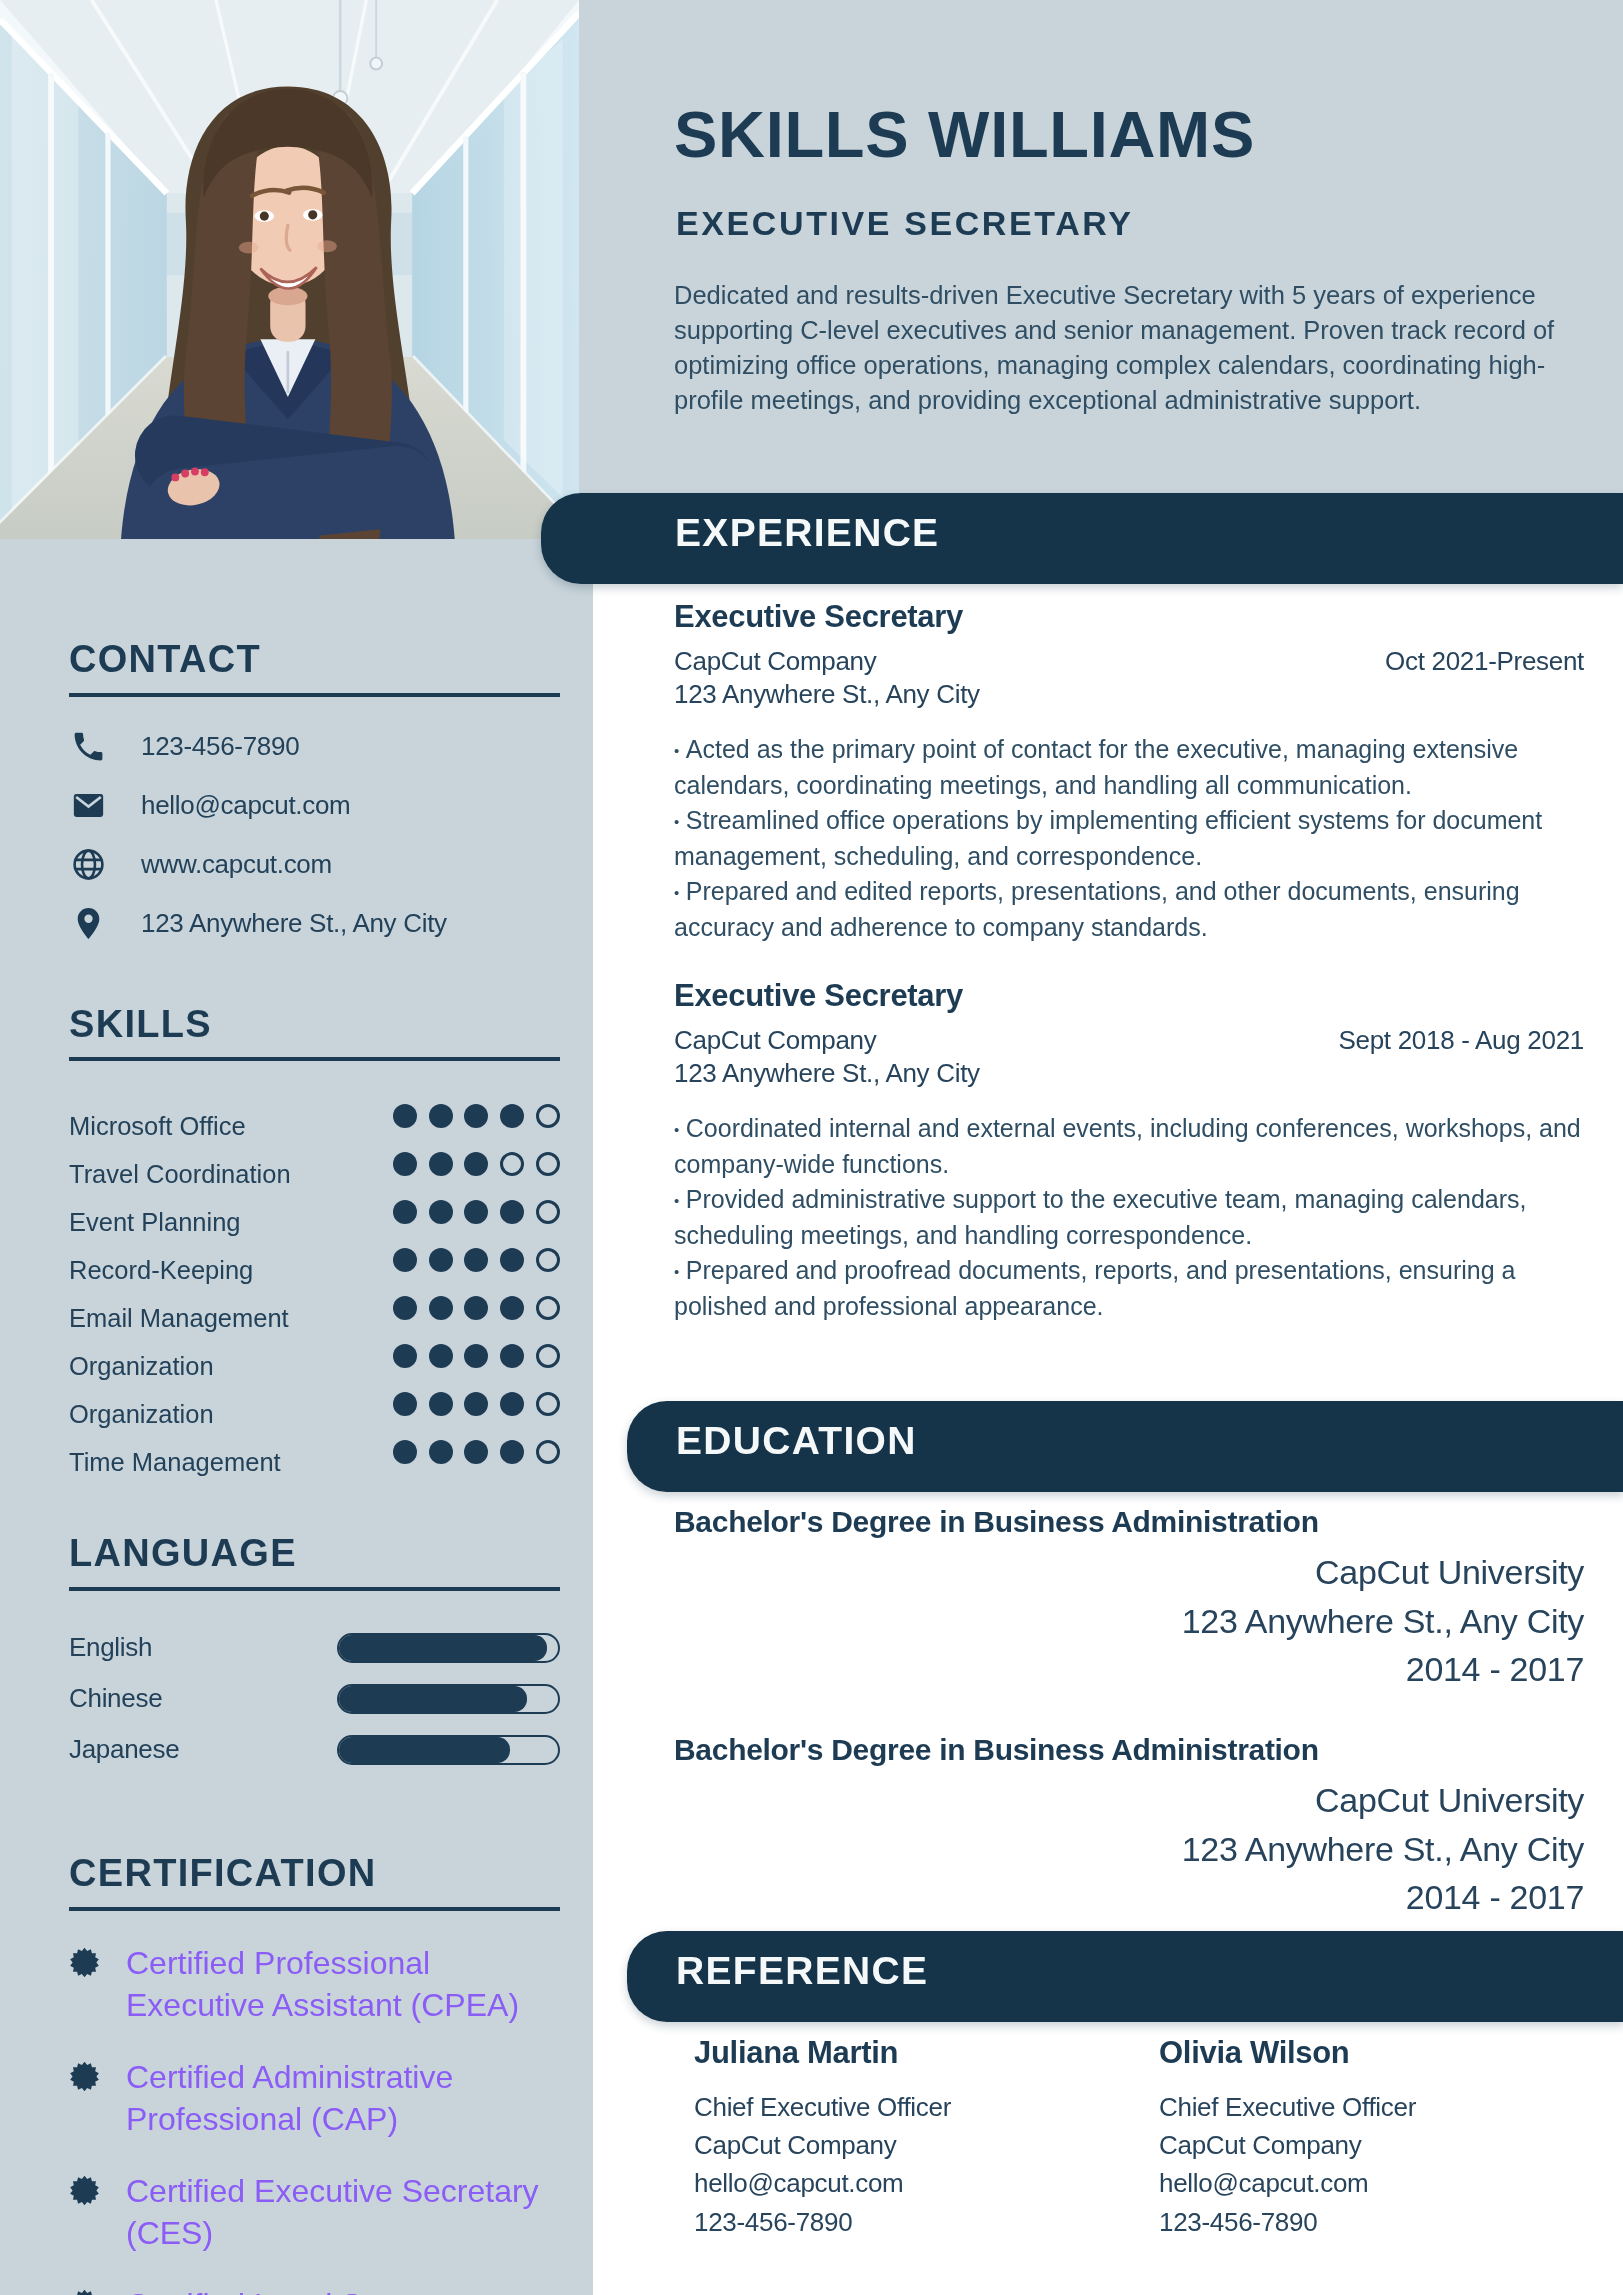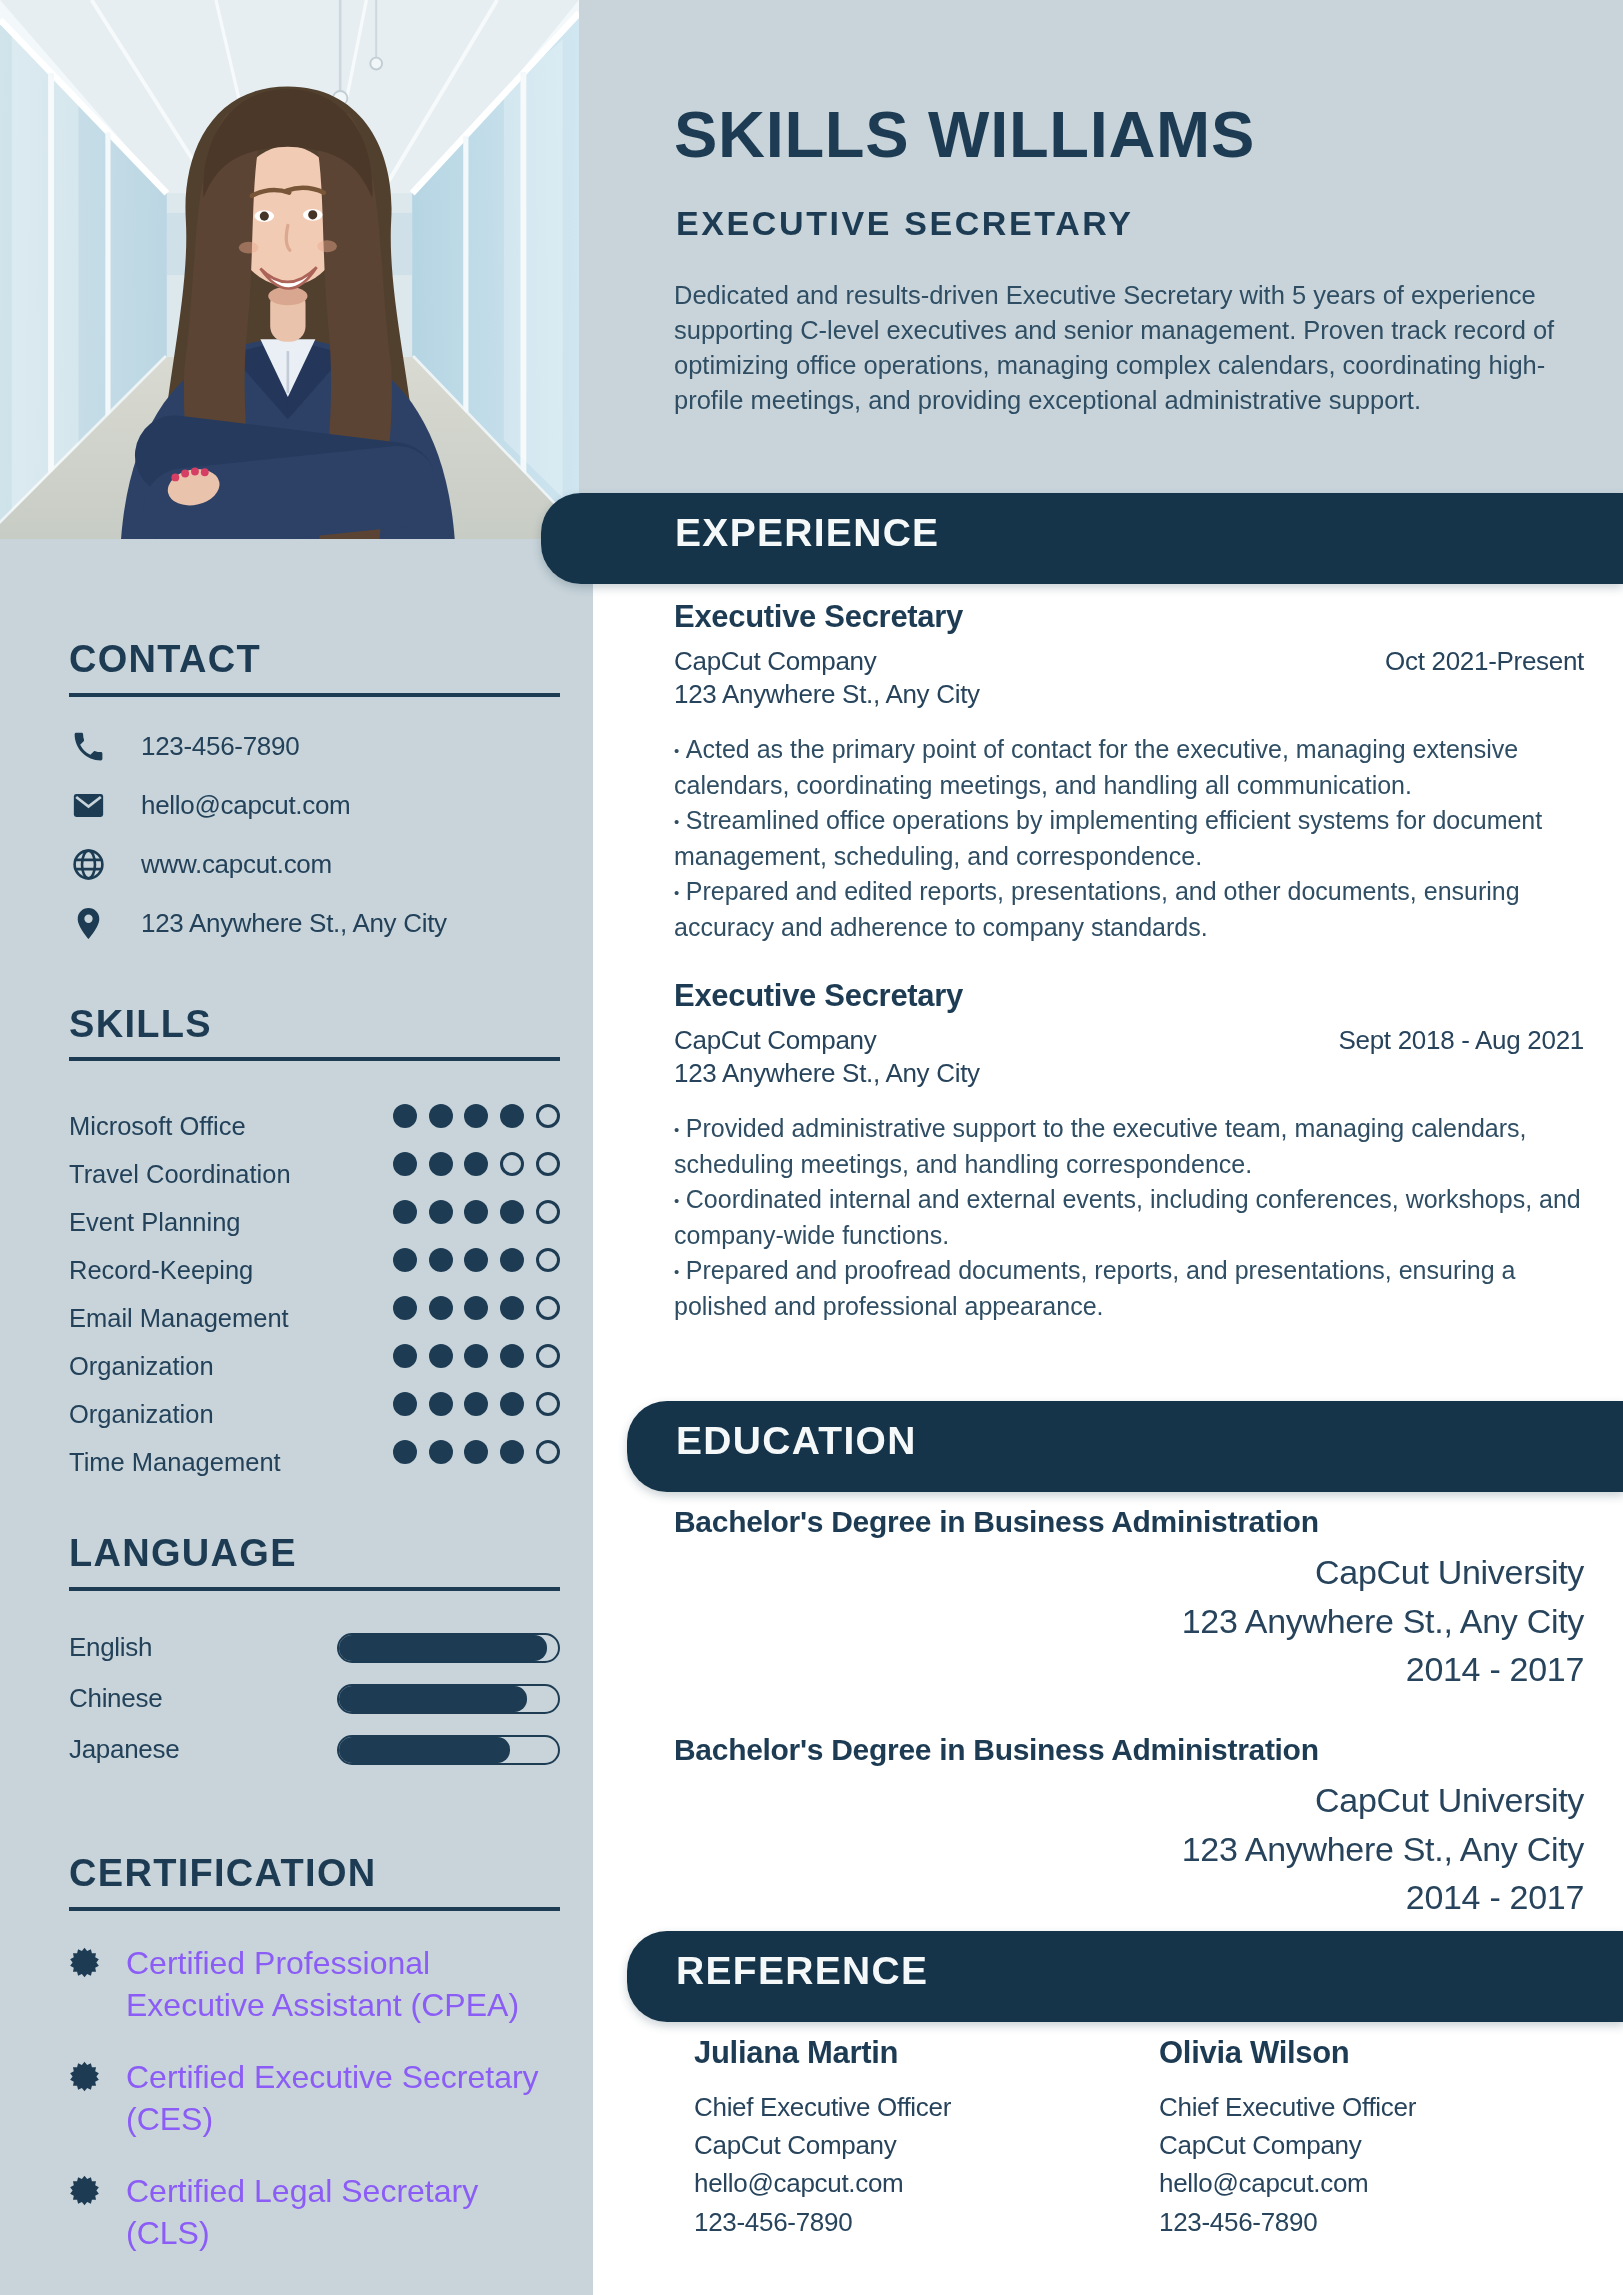--- a/index.html
+++ b/index.html
@@ -344,20 +344,26 @@
         <div class="ct-row">
           <span class="ct-ico"><svg viewBox="0 0 24 24">
               <polygon points="12.00,0.60 14.05,3.03 16.95,1.73 17.74,4.81 20.91,4.89 20.29,8.01 23.11,9.46 21.20,12.00 23.11,14.54 20.29,15.99 20.91,19.11 17.74,19.19 16.95,22.27 14.05,20.97 12.00,23.40 9.95,20.97 7.05,22.27 6.26,19.19 3.09,19.11 3.71,15.99 0.89,14.54 2.80,12.00 0.89,9.46 3.71,8.01 3.09,4.89 6.26,4.81 7.05,1.73 9.95,3.03" fill="#1d3c54"></polygon>
             </svg></span>
           <div class="ct-txt">Certified Professional Executive Assistant (CPEA)</div>
         </div>
         <div class="ct-row">
           <span class="ct-ico"><svg viewBox="0 0 24 24">
               <polygon points="12.00,0.60 14.05,3.03 16.95,1.73 17.74,4.81 20.91,4.89 20.29,8.01 23.11,9.46 21.20,12.00 23.11,14.54 20.29,15.99 20.91,19.11 17.74,19.19 16.95,22.27 14.05,20.97 12.00,23.40 9.95,20.97 7.05,22.27 6.26,19.19 3.09,19.11 3.71,15.99 0.89,14.54 2.80,12.00 0.89,9.46 3.71,8.01 3.09,4.89 6.26,4.81 7.05,1.73 9.95,3.03" fill="#1d3c54"></polygon>
             </svg></span>
+          <div class="ct-txt">Certified Administrative Professional (CAP)</div>
+        </div>
+        <div class="ct-row">
+          <span class="ct-ico"><svg viewBox="0 0 24 24">
+              <polygon points="12.00,0.60 14.05,3.03 16.95,1.73 17.74,4.81 20.91,4.89 20.29,8.01 23.11,9.46 21.20,12.00 23.11,14.54 20.29,15.99 20.91,19.11 17.74,19.19 16.95,22.27 14.05,20.97 12.00,23.40 9.95,20.97 7.05,22.27 6.26,19.19 3.09,19.11 3.71,15.99 0.89,14.54 2.80,12.00 0.89,9.46 3.71,8.01 3.09,4.89 6.26,4.81 7.05,1.73 9.95,3.03" fill="#1d3c54"></polygon>
+            </svg></span>
           <div class="ct-txt">Certified Executive Secretary (CES)</div>
         </div>
         <div class="ct-row">
           <span class="ct-ico"><svg viewBox="0 0 24 24">
               <polygon points="12.00,0.60 14.05,3.03 16.95,1.73 17.74,4.81 20.91,4.89 20.29,8.01 23.11,9.46 21.20,12.00 23.11,14.54 20.29,15.99 20.91,19.11 17.74,19.19 16.95,22.27 14.05,20.97 12.00,23.40 9.95,20.97 7.05,22.27 6.26,19.19 3.09,19.11 3.71,15.99 0.89,14.54 2.80,12.00 0.89,9.46 3.71,8.01 3.09,4.89 6.26,4.81 7.05,1.73 9.95,3.03" fill="#1d3c54"></polygon>
             </svg></span>
           <div class="ct-txt">Certified Legal Secretary (CLS)</div>
         </div>
       </div>
   </section>
@@ -392,22 +398,22 @@
       </ul>
     </div>
     <div class="job">
       <div class="job-title cond">Executive Secretary</div>
       <div class="job-meta">
         <span class="cond">CapCut Company</span>
         <span class="cond">Sept 2018 - Aug 2021</span>
       </div>
       <div class="job-loc cond">123 Anywhere St., Any City</div>
       <ul class="bullets">
+        <li><span class="blt">•</span><span>Coordinated internal and external events, including conferences, workshops, and company-wide functions.</span></li>
         <li><span class="blt">•</span><span>Provided administrative support to the executive team, managing calendars, scheduling meetings, and handling correspondence.</span></li>
-        <li><span class="blt">•</span><span>Coordinated internal and external events, including conferences, workshops, and company-wide functions.</span></li>
         <li><span class="blt">•</span><span>Prepared and proofread documents, reports, and presentations, ensuring a polished and professional appearance.</span></li>
       </ul>
     </div>
   </div>
 <div class="edu-content" id="edu-content">
     <div class="edu-entry">
       <div class="edu-degree cond">Bachelor's Degree in Business Administration</div>
       <div class="edu-line cond">CapCut University</div>
       <div class="edu-line cond">123 Anywhere St., Any City</div>
       <div class="edu-line cond">2014 - 2017</div>

